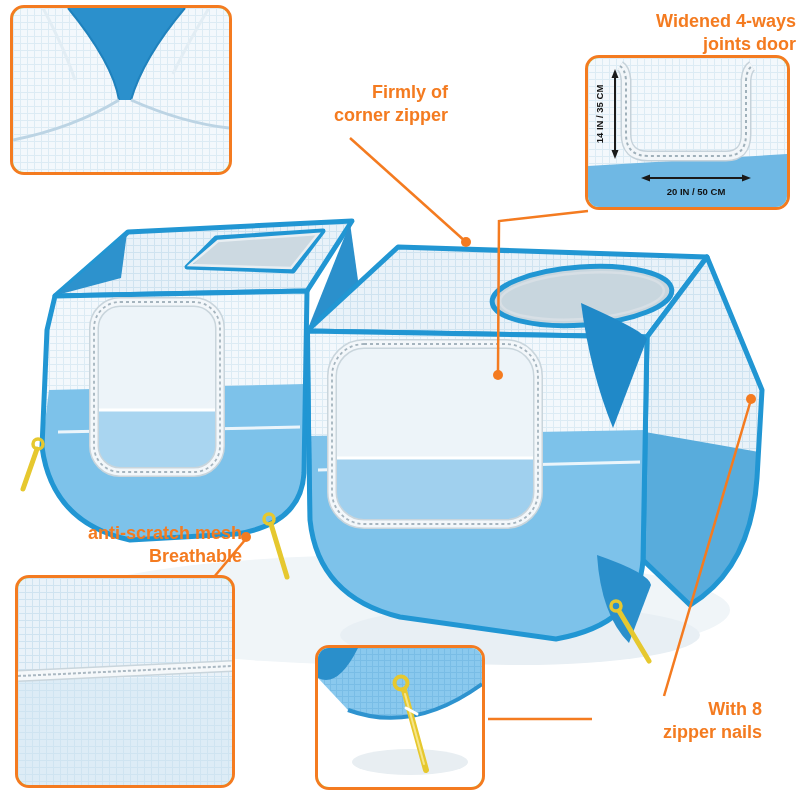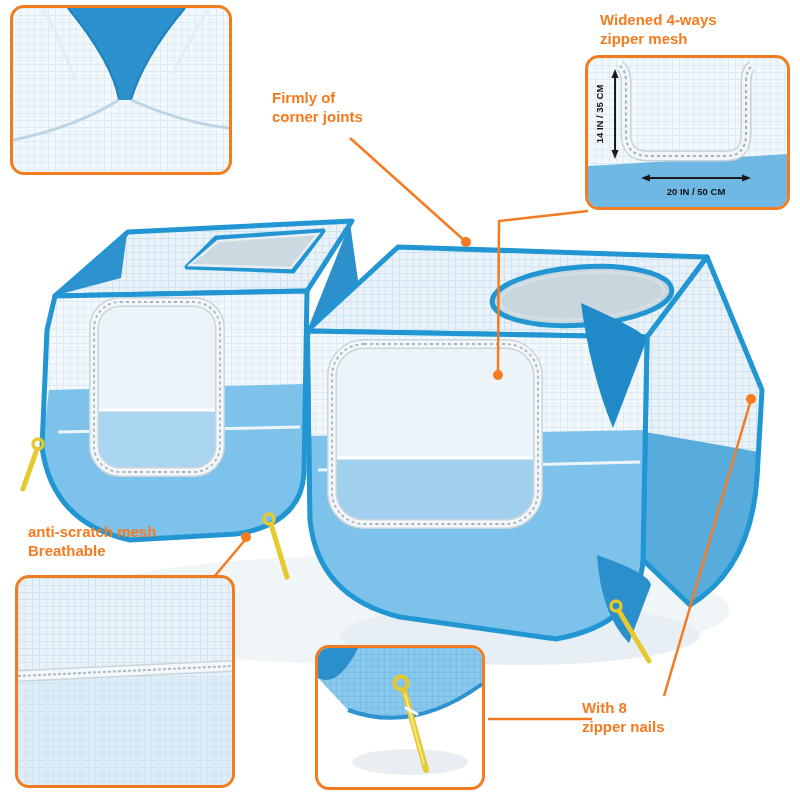--- a/index.html
+++ b/index.html
@@ -8,26 +8,26 @@
   .stage{position:absolute;inset:0;width:800px;height:800px}
   .layer{position:absolute;left:0;top:0;width:800px;height:800px}
   .product-layer{z-index:1}
   .connector-layer{z-index:2;pointer-events:none}
   .inset{position:absolute;border:3px solid #f47b20;border-radius:14px;overflow:hidden;background:#84cc16;z-index:3}
   .inset svg{display:block;width:100%;height:100%}
   .inset-corner{left:10px;top:5px;width:222px;height:170px}
   .inset-zipper{left:585px;top:55px;width:205px;height:155px}
   .inset-mesh{left:15px;top:575px;width:220px;height:213px}
   .inset-nail{left:315px;top:645px;width:170px;height:145px}
-  .callout-label{position:absolute;z-index:4;color:#f47b20;font-weight:bold;font-size:15px;line-height:1.28;text-align:left}
+  .callout-label{position:absolute;z-index:4;color:#f47b20;font-weight:bold;font-size:18px;line-height:1.28;text-align:right}
   .callout-label span{display:block}
-  .label-corner{left:272px;top:88px;width:176px}
+  .label-corner{left:272px;top:81px;width:176px}
   .label-zipper{left:600px;top:10px;width:196px}
   .label-mesh{left:28px;top:522px;width:214px}
-  .label-nails{left:582px;top:698px;width:156px}
+  .label-nails{left:606px;top:698px;width:156px}
 </style>
 </head>
 <body>
 
 <div class="stage">
 
   <svg class="layer product-layer" viewBox="0 0 800 800">
     <defs>
       <pattern id="meshL" width="7" height="7" patternUnits="userSpaceOnUse">
         <rect width="7" height="7" fill="#f3f8fc"></rect>
@@ -196,25 +196,25 @@
         <path d="M86,42 L108,122" stroke="#e6c82f" stroke-width="6" stroke-linecap="round"></path>
         <path d="M87,46 L106,116" stroke="#f6e58a" stroke-width="2" stroke-linecap="round"></path>
         <circle cx="83" cy="35" r="6.5" fill="none" stroke="#e6c82f" stroke-width="4"></circle>
         <path d="M88,60 L99,66" stroke="#ffffff" stroke-width="3" stroke-linecap="round"></path>
       </g>
     </svg>
   </div>
 
   <div class="callout-label label-corner">
     <span>Firmly of</span>
-    <span>corner joints</span>
+    <span>corner zipper</span>
   </div>
   <div class="callout-label label-zipper">
     <span>Widened 4-ways</span>
-    <span>zipper mesh</span>
+    <span>joints door</span>
   </div>
   <div class="callout-label label-mesh">
     <span>anti-scratch mesh</span>
     <span>Breathable</span>
   </div>
   <div class="callout-label label-nails">
     <span>With 8</span>
     <span>zipper nails</span>
   </div>
 

